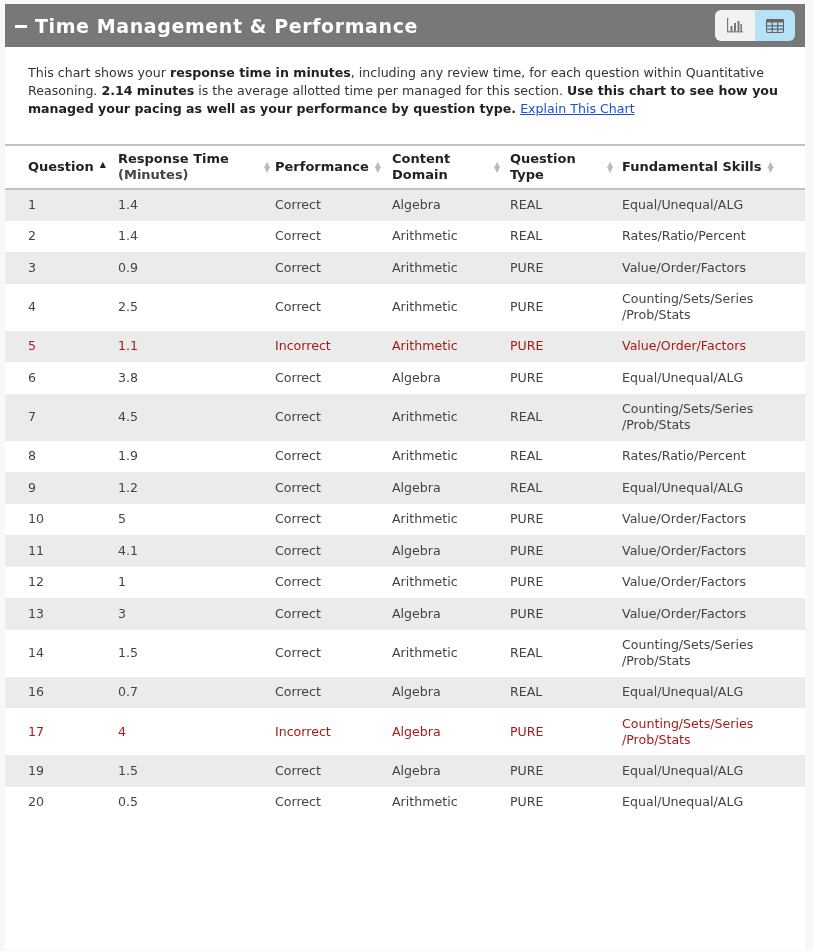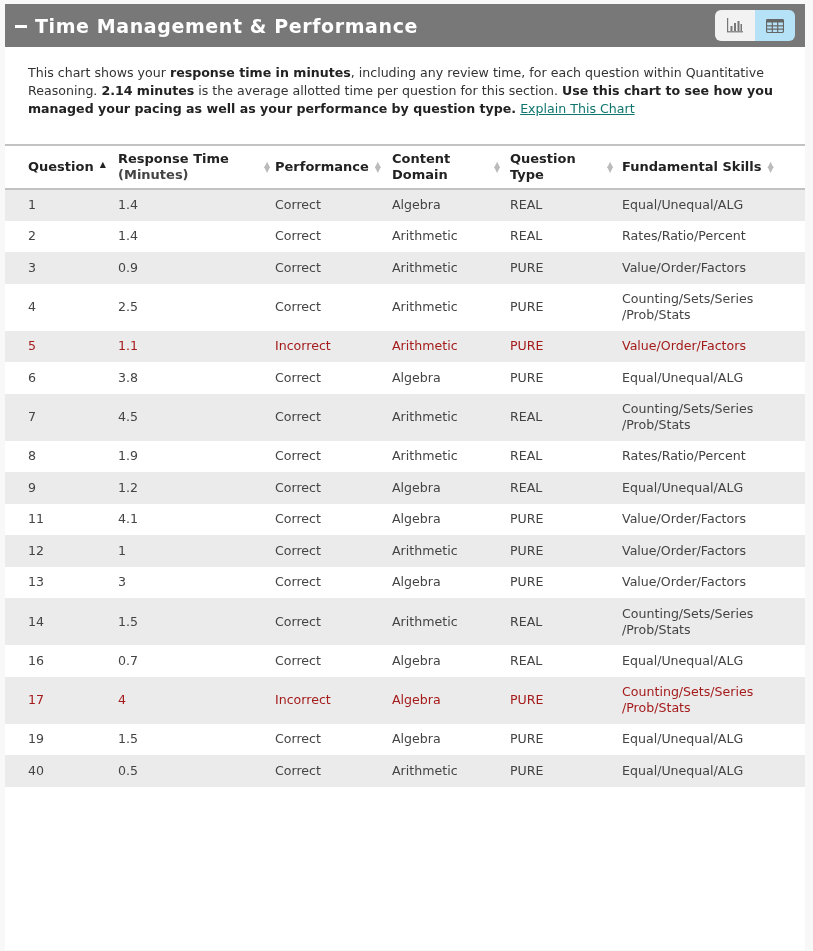--- a/index.html
+++ b/index.html
@@ -19,21 +19,21 @@
     .view-toggle { display: flex; height: 31px; border-radius: 6px; overflow: hidden; }
     .view-btn { width: 40px; height: 31px; display: flex; align-items: center; justify-content: center; cursor: pointer; }
     .view-btn.chart { background: #f2f2f2; }
     .view-btn.table { background: #b6e2f8; }
     .view-btn svg { display: block; }
 
     .description {
       padding: 17px 23px 0 23px; font-size: 12.6px; line-height: 18px; color: #333; height: 97px;
     }
     .description b { font-weight: bold; color: #222; }
-    .description a { color: #0f766e; text-decoration: underline; cursor: pointer; }
+    .description a { color: #1d4ed8; text-decoration: underline; cursor: pointer; }
 
     table { width: 800px; border-collapse: collapse; table-layout: fixed; border-top: 2px solid #c2c2c2; }
     thead tr { height: 44px; border-bottom: 2px solid #c2c2c2; }
     th { text-align: left; font-size: 13px; font-weight: 600; color: #222; vertical-align: middle; padding: 0; position: relative; line-height: 16px; }
     th .th-inner { display: flex; align-items: center; }
     th .label-wrap { display: inline-block; }
     th .sub { font-weight: bold; color: #444; display: block; }
     .sort-icon { display: inline-block; margin-left: 6px; color: #bbb; font-size: 8px; line-height: 5px; width: 8px; cursor: pointer; }
     .sort-icon .up, .sort-icon .down { display: block; height: 5px; }
     .sort-icon.active .up { color: #222; }
@@ -78,21 +78,21 @@
           <line x1="6.3" y1="0.5" x2="6.3" y2="13.5" stroke="#666" stroke-width="1.2"></line>
           <line x1="11.7" y1="0.5" x2="11.7" y2="13.5" stroke="#666" stroke-width="1.2"></line>
           <line x1="0.5" y1="6.8" x2="17.5" y2="6.8" stroke="#666" stroke-width="1.2"></line>
           <line x1="0.5" y1="10.2" x2="17.5" y2="10.2" stroke="#666" stroke-width="1.2"></line>
         </svg>
       </div>
     </div>
   </div>
 
   <div class="description">
-    <span>This chart shows your </span><b>response time in minutes</b><span>, including any review time, for each question within Quantitative Reasoning. </span><b>2.14 minutes</b><span> is the average allotted time per question for this section. </span><b>Use this chart to see how you managed your pacing as well as your performance by question type.</b> <a>Explain This Chart</a>
+    <span>This chart shows your </span><b>response time in minutes</b><span>, including any review time, for each question within Quantitative Reasoning. </span><b>2.14 minutes</b><span> is the average allotted time per managed for this section. </span><b>Use this chart to see how you managed your pacing as well as your performance by question type.</b> <a>Explain This Chart</a>
   </div>
 
   <table>
     <colgroup>
       <col class="c1">
         <col class="c2">
         <col class="c3">
         <col class="c4">
         <col class="c5">
         <col class="c6">
@@ -231,20 +231,28 @@
         </tr>
         <tr>
           <td>9</td>
           <td>1.2</td>
           <td>Correct</td>
           <td>Algebra</td>
           <td>REAL</td>
           <td><span>Equal/Unequal/ALG</span></td>
         </tr>
         <tr>
+          <td>10</td>
+          <td>5</td>
+          <td>Correct</td>
+          <td>Arithmetic</td>
+          <td>PURE</td>
+          <td><span>Value/Order/Factors</span></td>
+        </tr>
+        <tr>
           <td>11</td>
           <td>4.1</td>
           <td>Correct</td>
           <td>Algebra</td>
           <td>PURE</td>
           <td><span>Value/Order/Factors</span></td>
         </tr>
         <tr>
           <td>12</td>
           <td>1</td>
@@ -287,21 +295,21 @@
         </tr>
         <tr>
           <td>19</td>
           <td>1.5</td>
           <td>Correct</td>
           <td>Algebra</td>
           <td>PURE</td>
           <td><span>Equal/Unequal/ALG</span></td>
         </tr>
         <tr>
-          <td>40</td>
+          <td>20</td>
           <td>0.5</td>
           <td>Correct</td>
           <td>Arithmetic</td>
           <td>PURE</td>
           <td><span>Equal/Unequal/ALG</span></td>
         </tr>
       </tbody>
   </table>
 </div>
 

